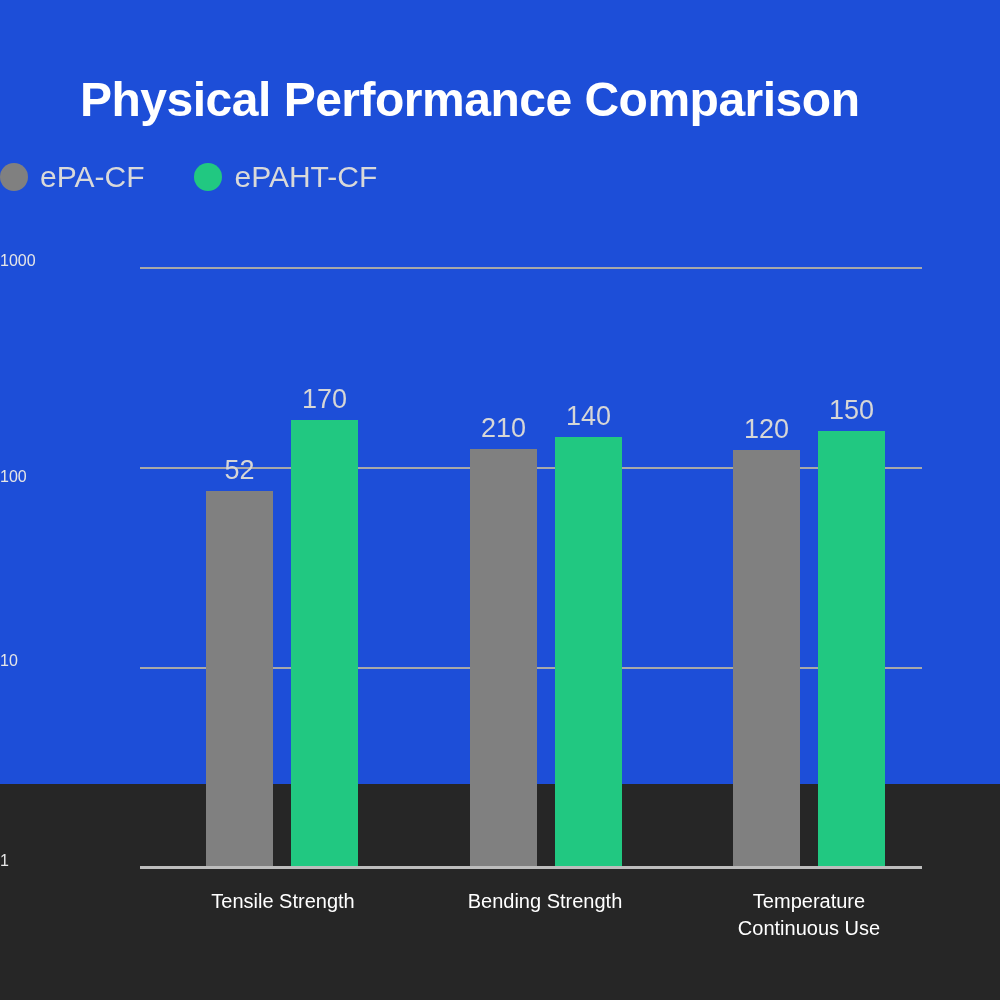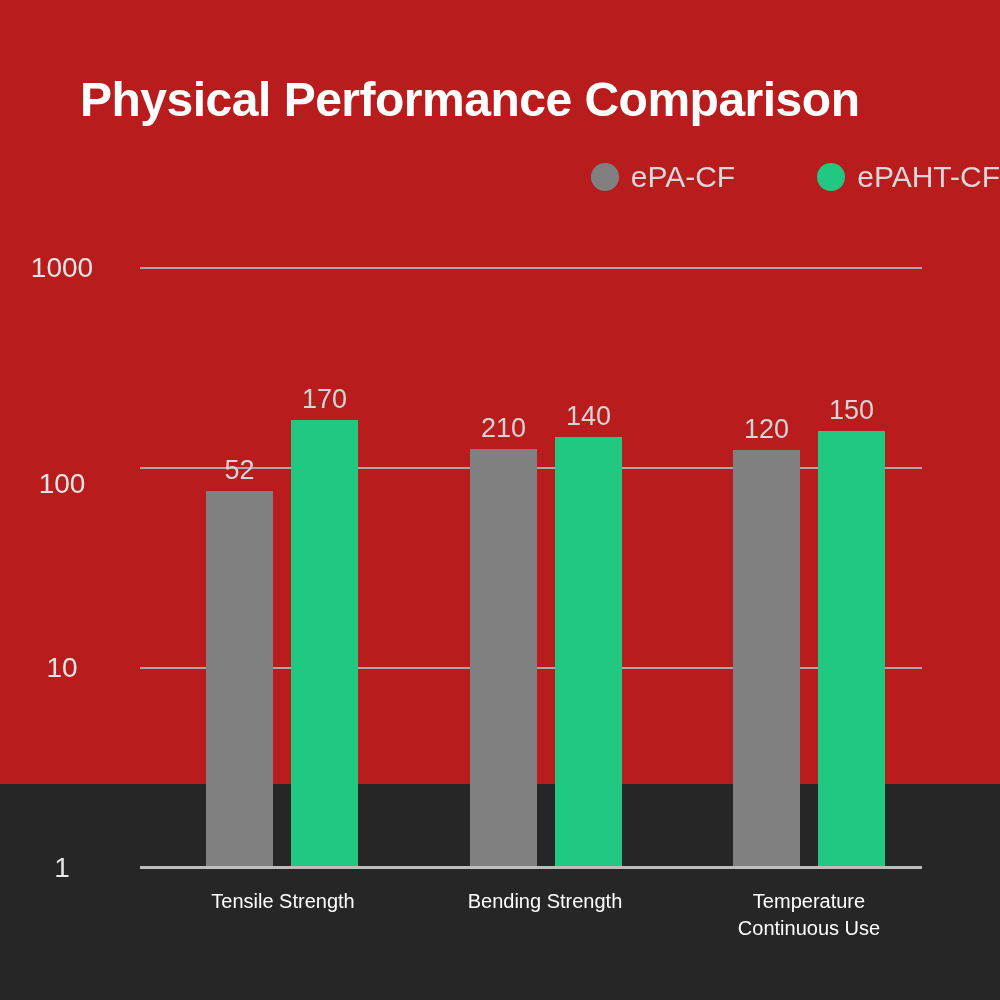--- a/index.html
+++ b/index.html
@@ -11,21 +11,21 @@
     height: 1000px;
     background: #262626;
     font-family: "Liberation Sans", sans-serif;
     overflow: hidden;
   }
 
   #chart-root {
     position: relative;
     width: 1000px;
     height: 784px;
-    background: #b91c1c;
+    background: #1d4ed8;
   }
 
   
   #chart-title {
     position: absolute;
     left: 80px;
     top: 72px;
     width: 860px;
     font-size: 48px;
     font-weight: bold;
@@ -34,23 +34,23 @@
     white-space: nowrap;
   }
 
   
   #legend {
     position: absolute;
     left: 0;
     top: 160px;
     width: 1000px;
     display: flex;
-    justify-content: flex-end;
+    justify-content: flex-start;
     align-items: center;
-    gap: 82px;
+    gap: 50px;
   }
   .legend-item {
     display: flex;
     align-items: center;
     gap: 12px;
   }
   .legend-swatch {
     width: 28px;
     height: 28px;
     border-radius: 50%;
@@ -82,23 +82,23 @@
     position: absolute;
     left: 0;
     width: 782px;
     height: 3px;
     background: #bdbdbd;
   }
 
   .ytick-label {
     position: absolute;
     right: 1010px; 
-    font-size: 28px;
+    font-size: 16px;
     color: #e6e6e6;
-    text-align: center;
+    text-align: left;
     white-space: nowrap;
   }
 
   
   .bar {
     position: absolute;
     bottom: 0;
   }
   .bar-gray { background: #808080; }
   .bar-green { background: #21c881; }

